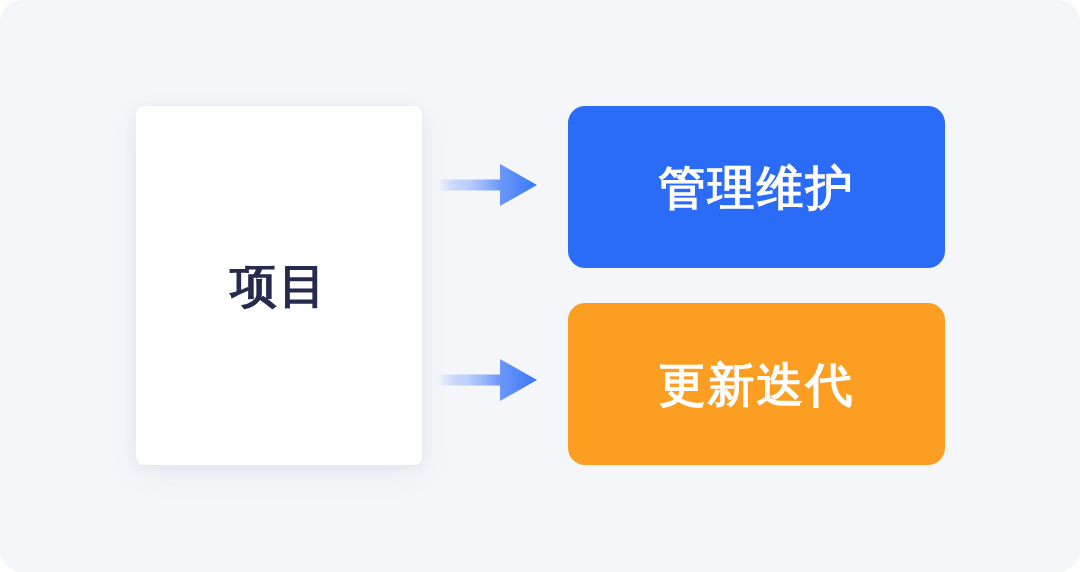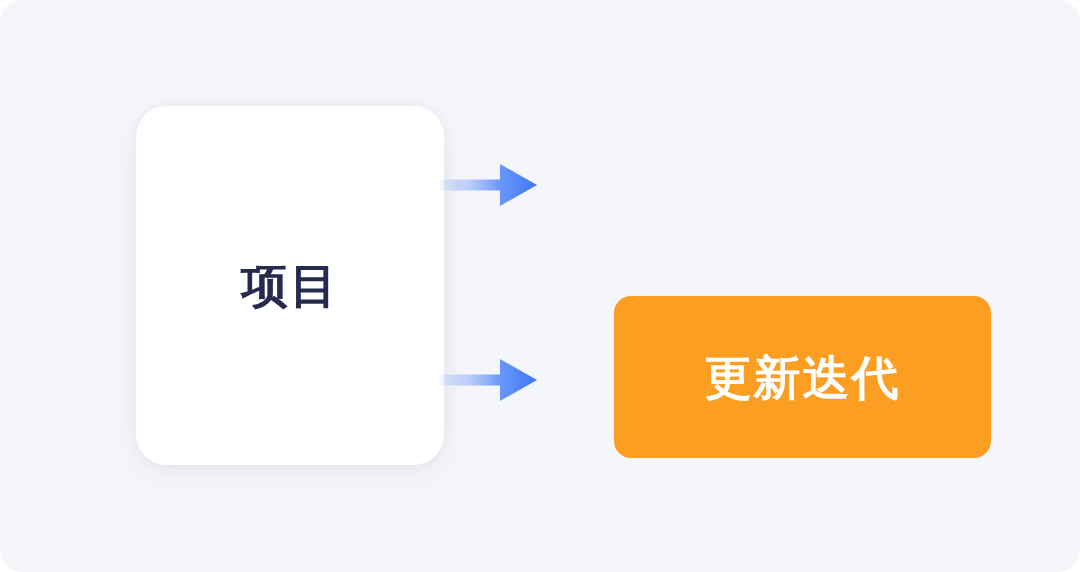--- a/index.html
+++ b/index.html
@@ -23,24 +23,24 @@
     background: #f5f6fa;
     border-radius: 22px;
     overflow: hidden;
   }
 
   
   .source-card {
     position: absolute;
     left: 136px;
     top: 106px;
-    width: 308px;
+    width: 286px;
     height: 359px;
     background: #ffffff;
-    border-radius: 31px;
+    border-radius: 8px;
     box-shadow: 0 2px 14px rgba(42, 52, 96, 0.055),
                 0 10px 34px rgba(42, 52, 96, 0.05);
     display: flex;
     flex-direction: column;
     align-items: center;
     justify-content: center;
     gap: 14px;
   }
   .source-line {
     color: #262b4e;
@@ -83,23 +83,22 @@
     font-weight: bold;
     letter-spacing: 2px;
     line-height: 1;
     white-space: nowrap;
   }
   .btn-manage {
     top: 106px;
     background: #2b6cf6;
   }
   .btn-update {
-    top: 296px;
+    top: 303px;
     background: #fb9e21;
-    margin-left: 46px;
   }
 </style>
 </head>
 <body>
 
 <div class="canvas">
 
   <div class="source-card">
     <div class="source-line">项目</div>
   </div>
@@ -125,18 +124,21 @@
           <stop offset="0%" stop-color="#3B76F6" stop-opacity="0"></stop>
           <stop offset="28%" stop-color="#93B4FA" stop-opacity="0.55"></stop>
           <stop offset="62%" stop-color="#5C8DF8" stop-opacity="0.9"></stop>
           <stop offset="100%" stop-color="#3B76F6" stop-opacity="1"></stop>
         </linearGradient>
       </defs>
       <path d="M0,18.5 L62,18.5 L62,3 L99,24 L62,45 L62,29.5 L0,29.5 Z" fill="url(#arrowGrad2)"></path>
     </svg>
   </div>
 
+  <button class="action-btn btn-manage">
+    <span class="action-label">管理维护</span>
+  </button>
 
   <button class="action-btn btn-update">
     <span class="action-label">更新迭代</span>
   </button>
 
 </div>
 
 </body></html>

